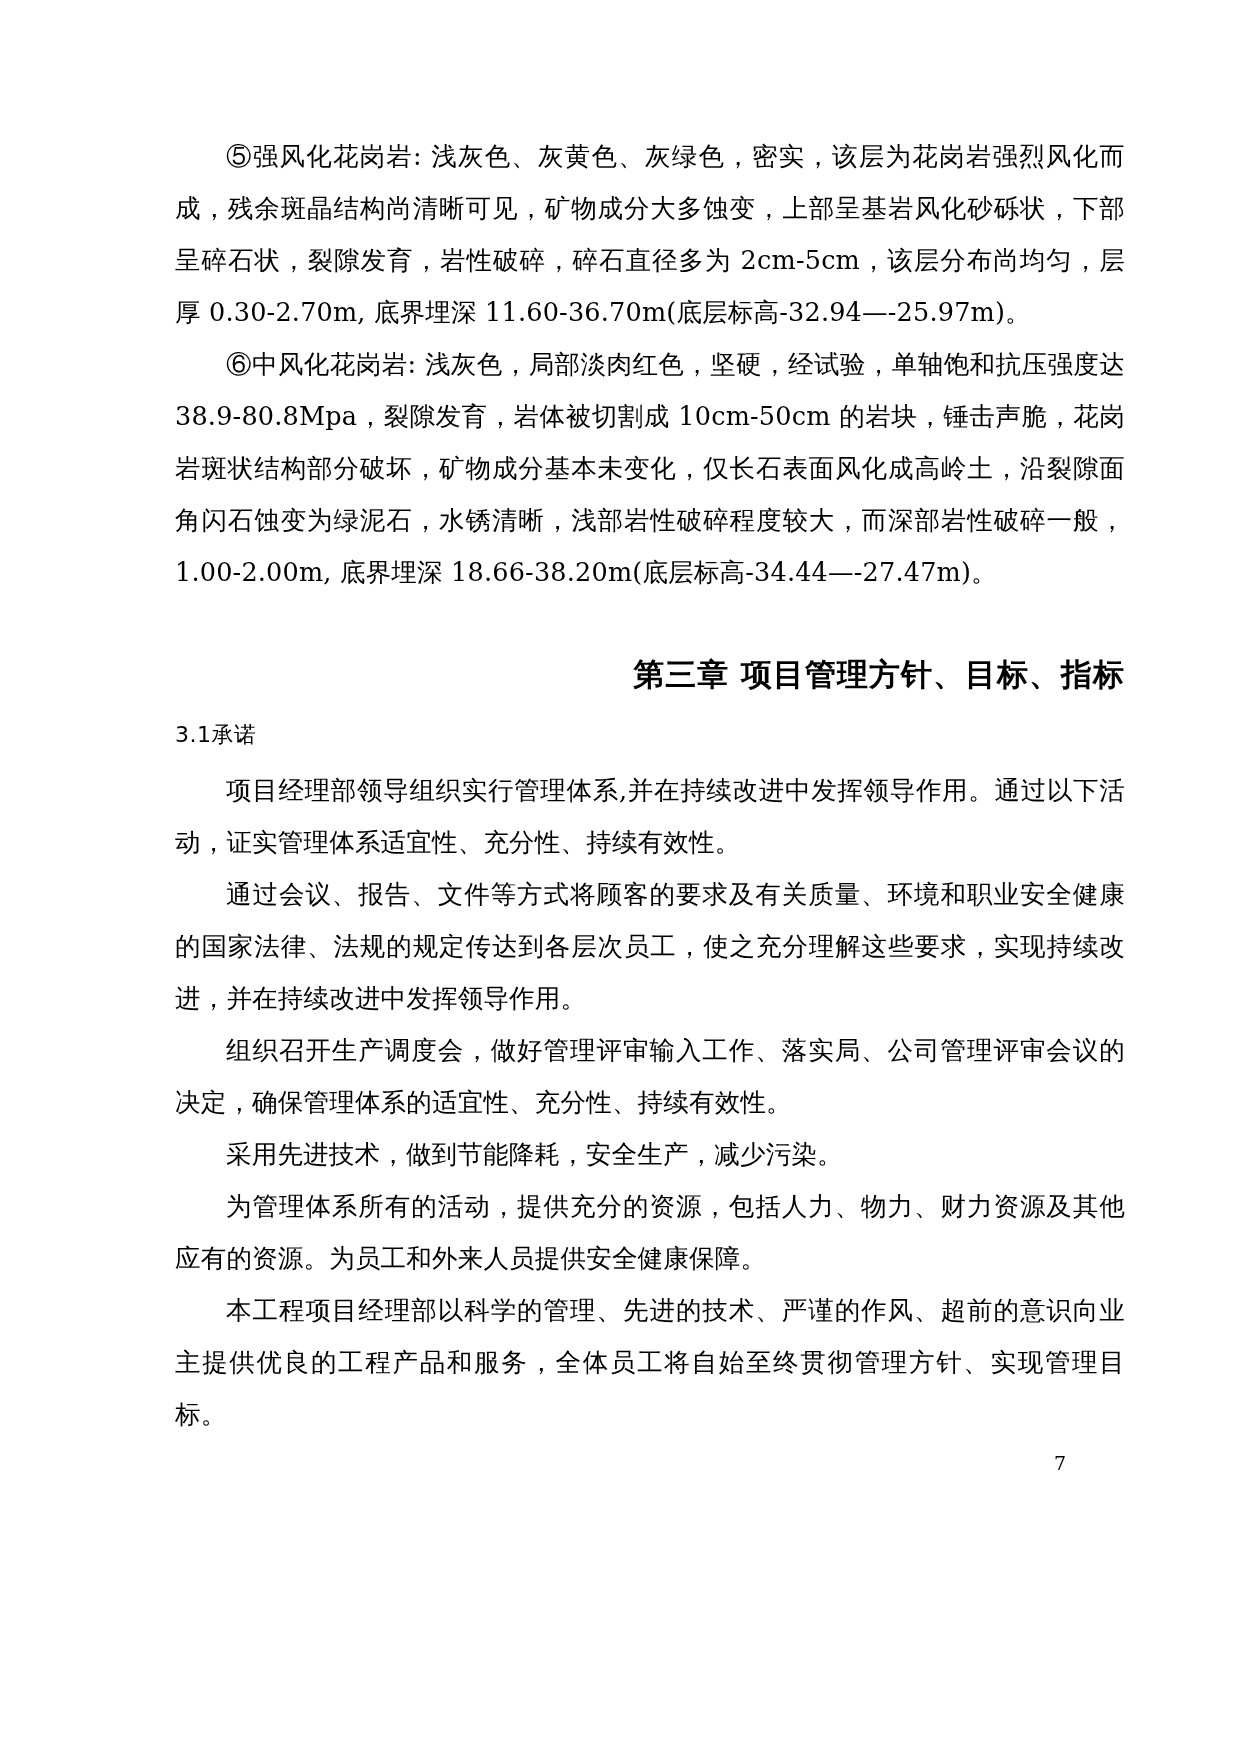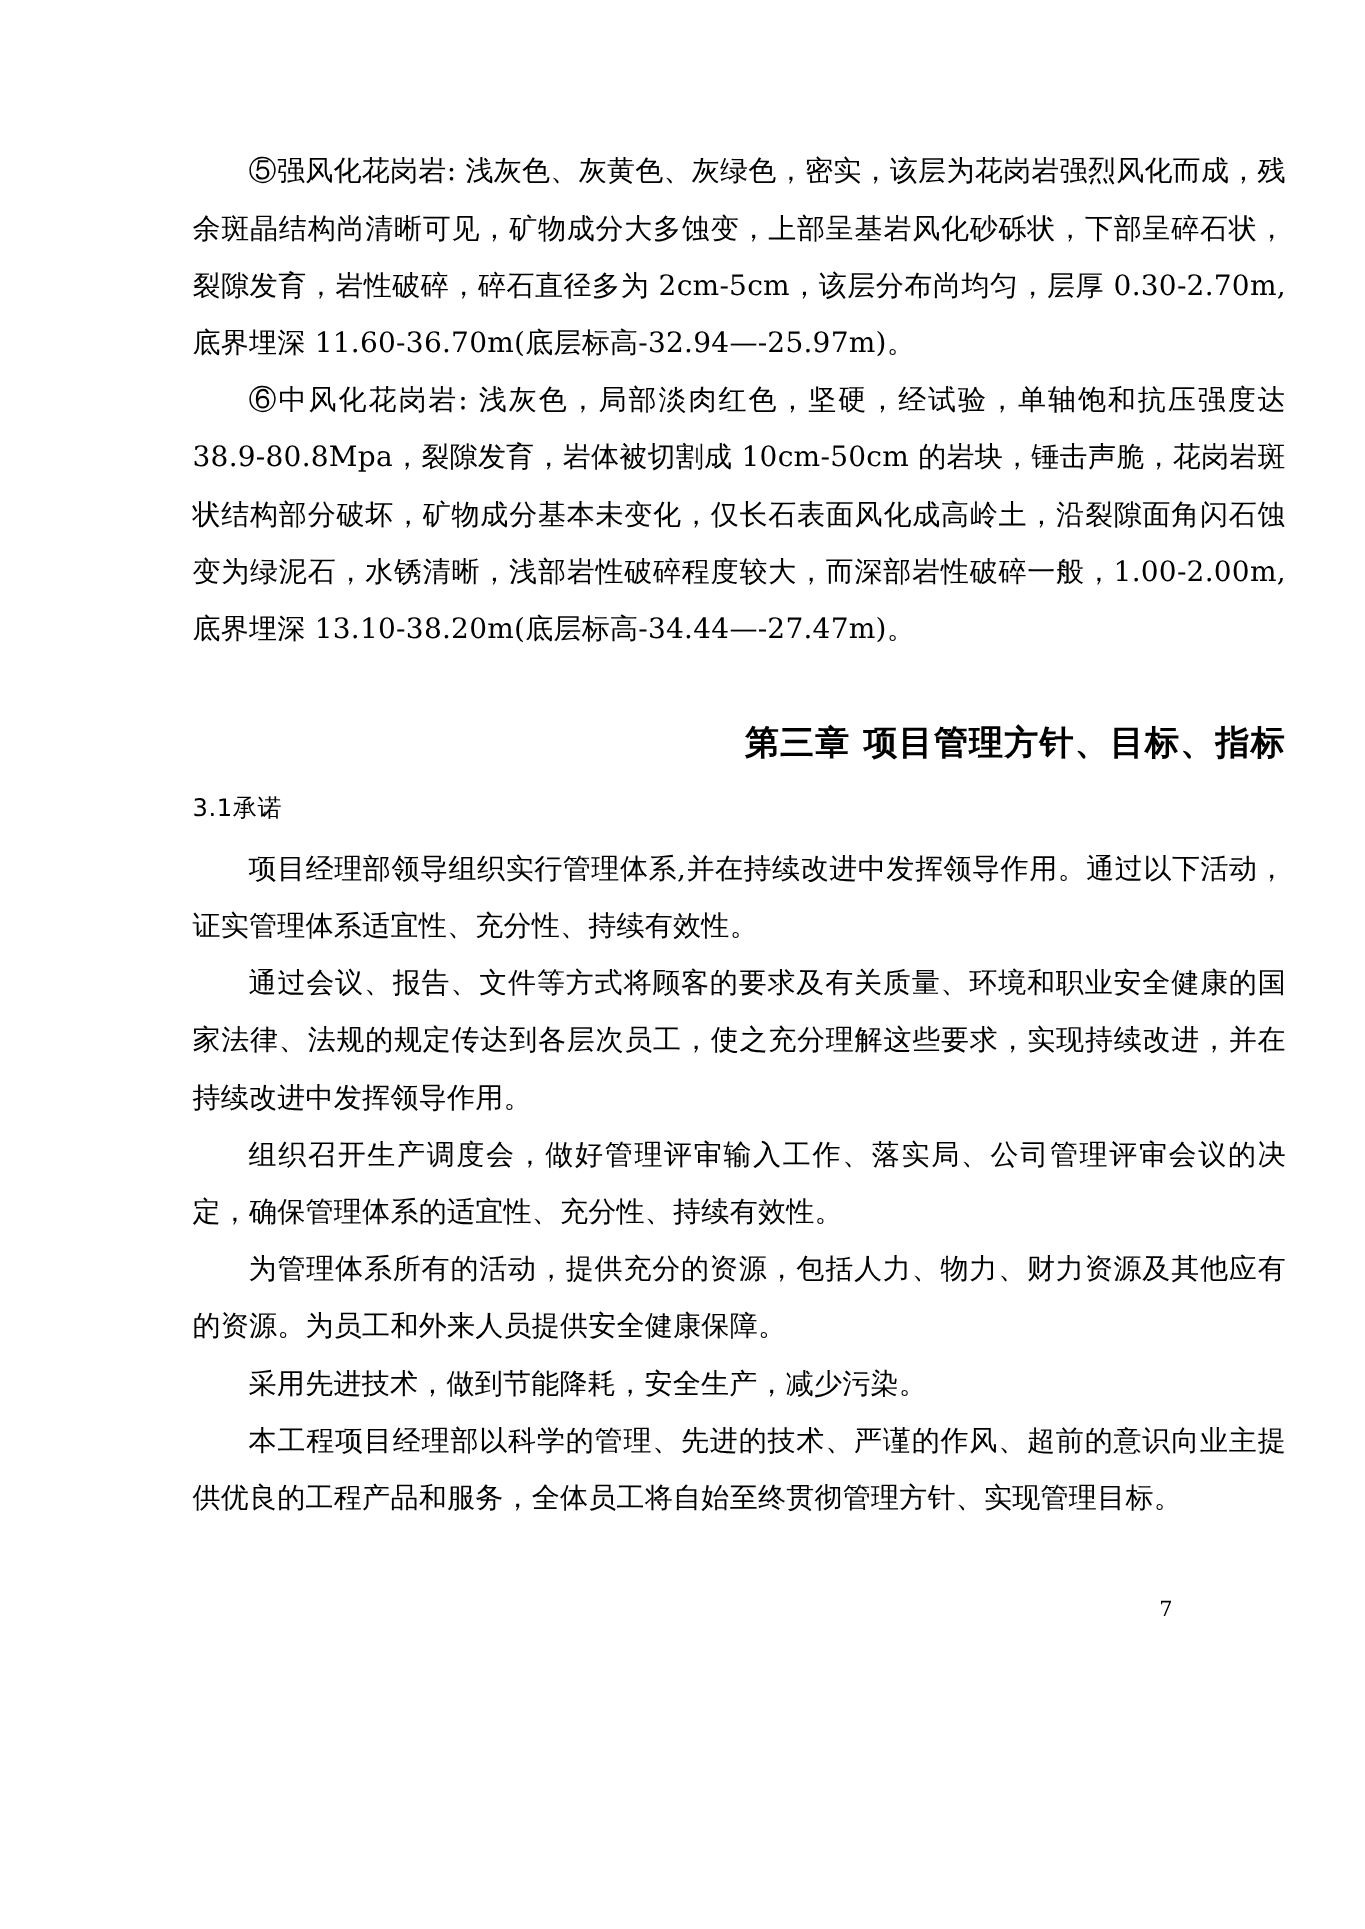--- a/index.html
+++ b/index.html
@@ -15,21 +15,21 @@
     color: #000000;
     overflow: hidden;
   }
   .page {
     position: absolute;
     left: 0;
     top: 0;
     width: 1241px;
     height: 1560px;
     box-sizing: border-box;
-    padding: 130px 72px 60px 175px;
+    padding: 130px 116px 60px 175px;
   }
   .body-text {
     font-size: 25.5px;
     line-height: 52px;
     text-align: justify;
     text-justify: inter-ideograph;
     letter-spacing: 0.2px;
   }
   .para {
     margin: 0;
@@ -62,35 +62,35 @@
     font-family: "DejaVu Serif", "Liberation Serif", serif;
   }
 </style>
 </head>
 <body>
 
 <div class="page">
 
   <div class="body-text">
     <p class="para">⑤强风化花岗岩: 浅灰色、灰黄色、灰绿色，密实，该层为花岗岩强烈风化而成，残余斑晶结构尚清晰可见，矿物成分大多蚀变，上部呈基岩风化砂砾状，下部呈碎石状，裂隙发育，岩性破碎，碎石直径多为 2cm-5cm，该层分布尚均匀，层厚 0.30-2.70m, 底界埋深 11.60-36.70m(底层标高-32.94—-25.97m)。</p>
-    <p class="para">⑥中风化花岗岩: 浅灰色，局部淡肉红色，坚硬，经试验，单轴饱和抗压强度达 38.9-80.8Mpa，裂隙发育，岩体被切割成 10cm-50cm 的岩块，锤击声脆，花岗岩斑状结构部分破坏，矿物成分基本未变化，仅长石表面风化成高岭土，沿裂隙面角闪石蚀变为绿泥石，水锈清晰，浅部岩性破碎程度较大，而深部岩性破碎一般，1.00-2.00m, 底界埋深 13.10-38.20m(底层标高-34.44—-27.47m)。</p>
+    <p class="para">⑥中风化花岗岩: 浅灰色，局部淡肉红色，坚硬，经试验，单轴饱和抗压强度达 38.9-80.8Mpa，裂隙发育，岩体被切割成 10cm-50cm 的岩块，锤击声脆，花岗岩斑状结构部分破坏，矿物成分基本未变化，仅长石表面风化成高岭土，沿裂隙面角闪石蚀变为绿泥石，水锈清晰，浅部岩性破碎程度较大，而深部岩性破碎一般，1.00-2.00m, 底界埋深 18.66-38.20m(底层标高-34.44—-27.47m)。</p>
   </div>
 
   <div class="chapter-gap-before"></div>
   <h1 class="chapter-title">第三章    项目管理方针、目标、指标</h1>
   <div class="chapter-gap-after"></div>
 
   <h2 class="section-heading">
     <span class="num">3.1</span><span>承诺</span>
   </h2>
   <div class="section-gap-after"></div>
 
   <div class="body-text">
     <p class="para">项目经理部领导组织实行管理体系,并在持续改进中发挥领导作用。通过以下活动，证实管理体系适宜性、充分性、持续有效性。</p>
     <p class="para">通过会议、报告、文件等方式将顾客的要求及有关质量、环境和职业安全健康的国家法律、法规的规定传达到各层次员工，使之充分理解这些要求，实现持续改进，并在持续改进中发挥领导作用。</p>
     <p class="para">组织召开生产调度会，做好管理评审输入工作、落实局、公司管理评审会议的决定，确保管理体系的适宜性、充分性、持续有效性。</p>
+    <p class="para">采用先进技术，做到节能降耗，安全生产，减少污染。</p>
     <p class="para">为管理体系所有的活动，提供充分的资源，包括人力、物力、财力资源及其他应有的资源。为员工和外来人员提供安全健康保障。</p>
-    <p class="para">采用先进技术，做到节能降耗，安全生产，减少污染。</p>
     <p class="para">本工程项目经理部以科学的管理、先进的技术、严谨的作风、超前的意识向业主提供优良的工程产品和服务，全体员工将自始至终贯彻管理方针、实现管理目标。</p>
   </div>
 
   <div class="page-number">7</div>
 </div>
 
 </body></html>

